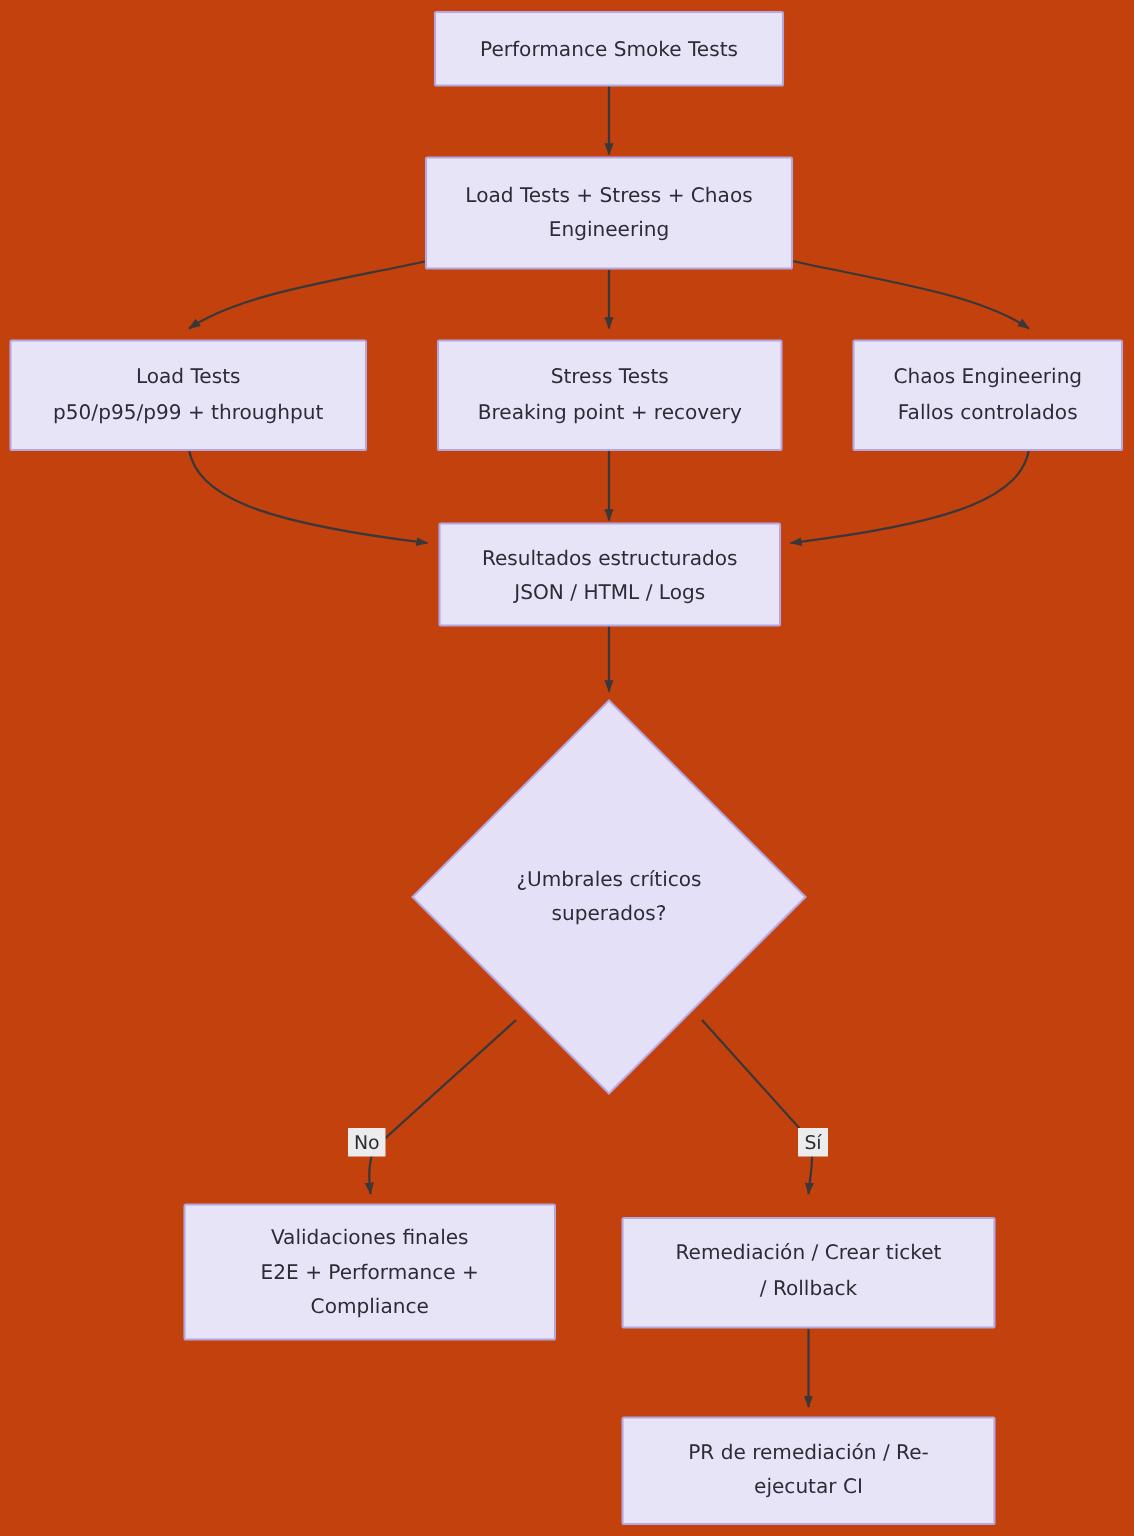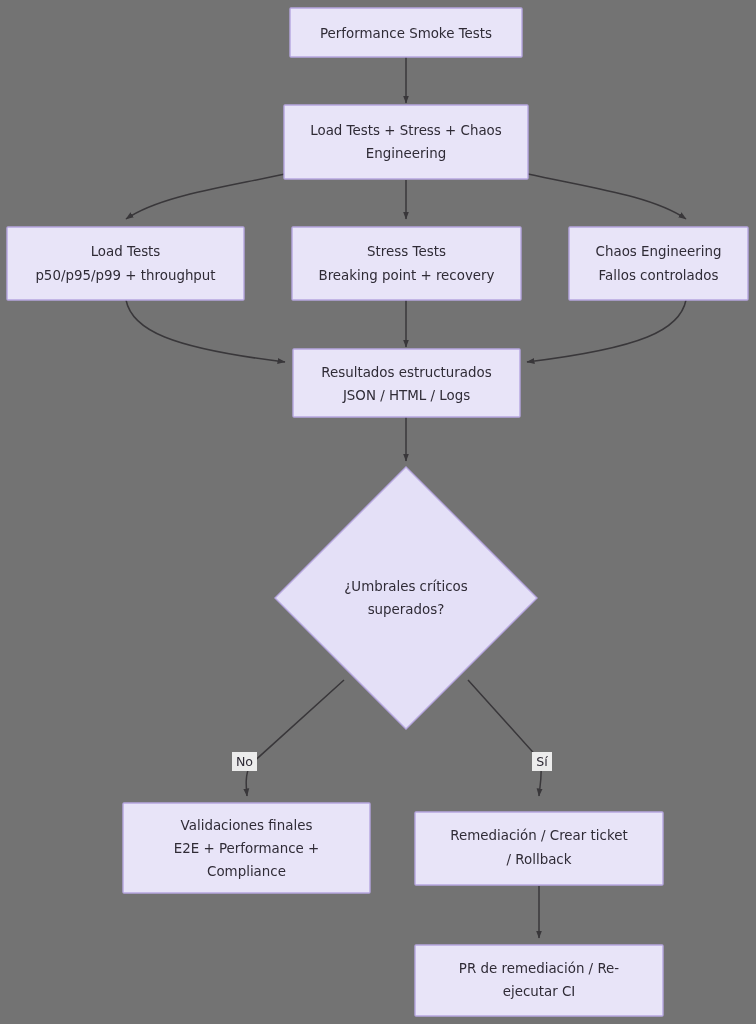--- a/index.html
+++ b/index.html
@@ -4,21 +4,21 @@
 <style>
   html, body {
     margin: 0;
     padding: 0;
     background: #ffffff;
   }
   #diagram-root {
     position: relative;
     width: 756px;
     height: 1024px;
-    background: #737373;
+    background: #c2410c;
     font-family: "DejaVu Sans", "Liberation Sans", sans-serif;
     overflow: hidden;
   }
   svg.flow-canvas {
     position: absolute;
     top: 0;
     left: 0;
     width: 756px;
     height: 1024px;
   }

